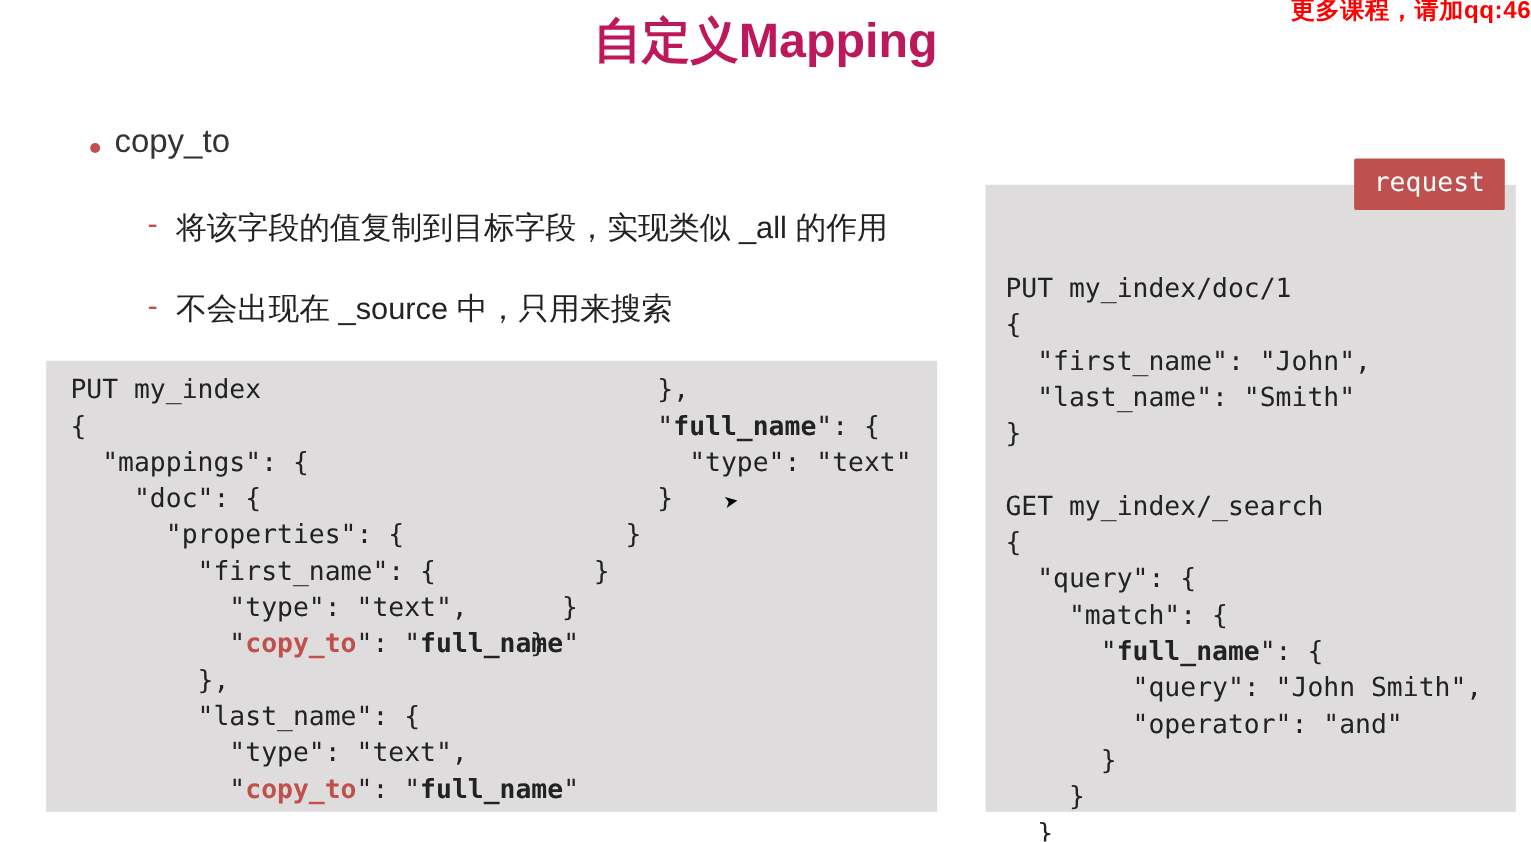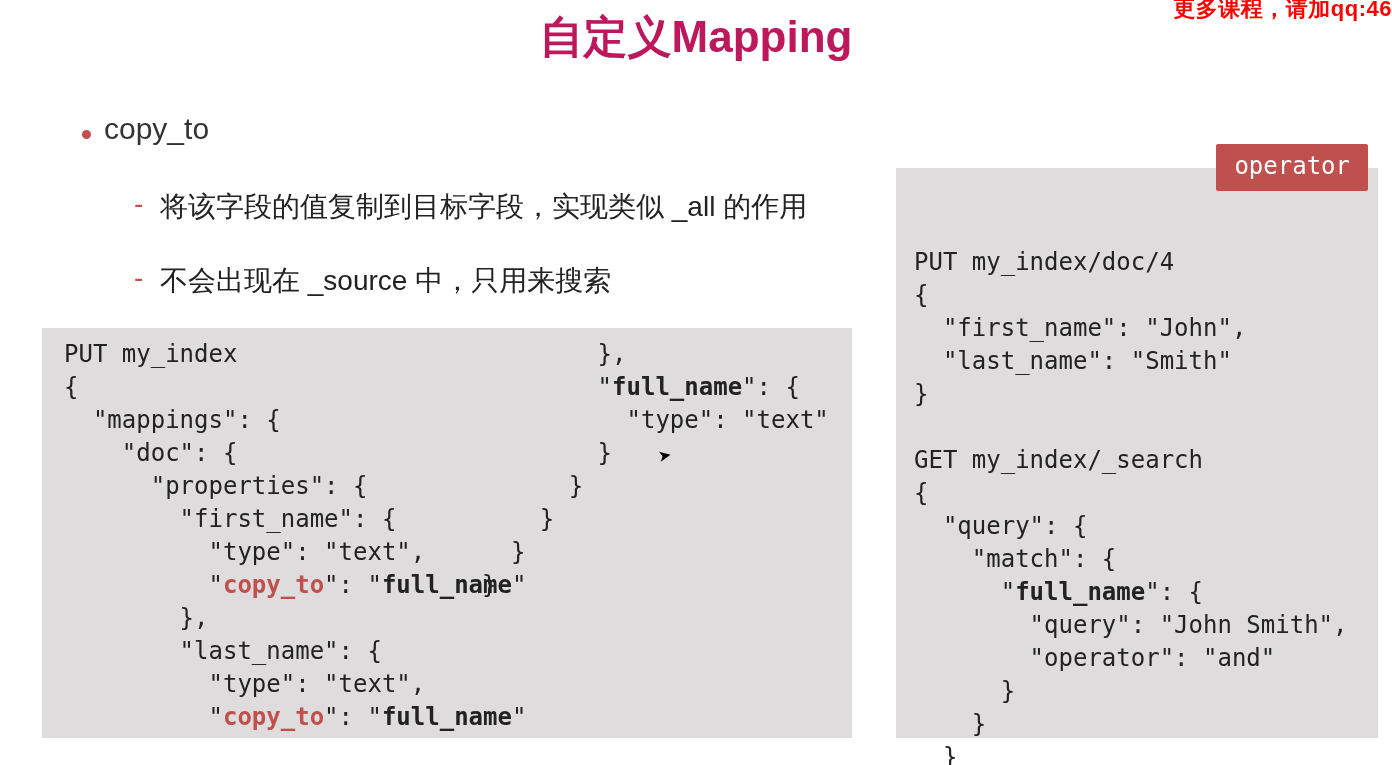--- a/index.html
+++ b/index.html
@@ -153,22 +153,22 @@
 <span>        }</span>
 <span>      }</span>
 <span>    }</span>
 <span>  }</span>
 <span>}</span></div>
 </div>
 
 <span class="cursor-icon">➤</span>
 
 <div class="codebox codebox-right">
-  <div class="request-tag">operator</div>
-<span>PUT my_index/doc/4</span>
+  <div class="request-tag">request</div>
+<span>PUT my_index/doc/1</span>
 <span>{</span>
 <span>  "first_name": "John",</span>
 <span>  "last_name": "Smith"</span>
 <span>}</span>
 <span></span>
 <span>GET my_index/_search</span>
 <span>{</span>
 <span>  "query": {</span>
 <span>    "match": {</span>
 <span>      "</span><span class="bold">full_name</span><span>": {</span>

